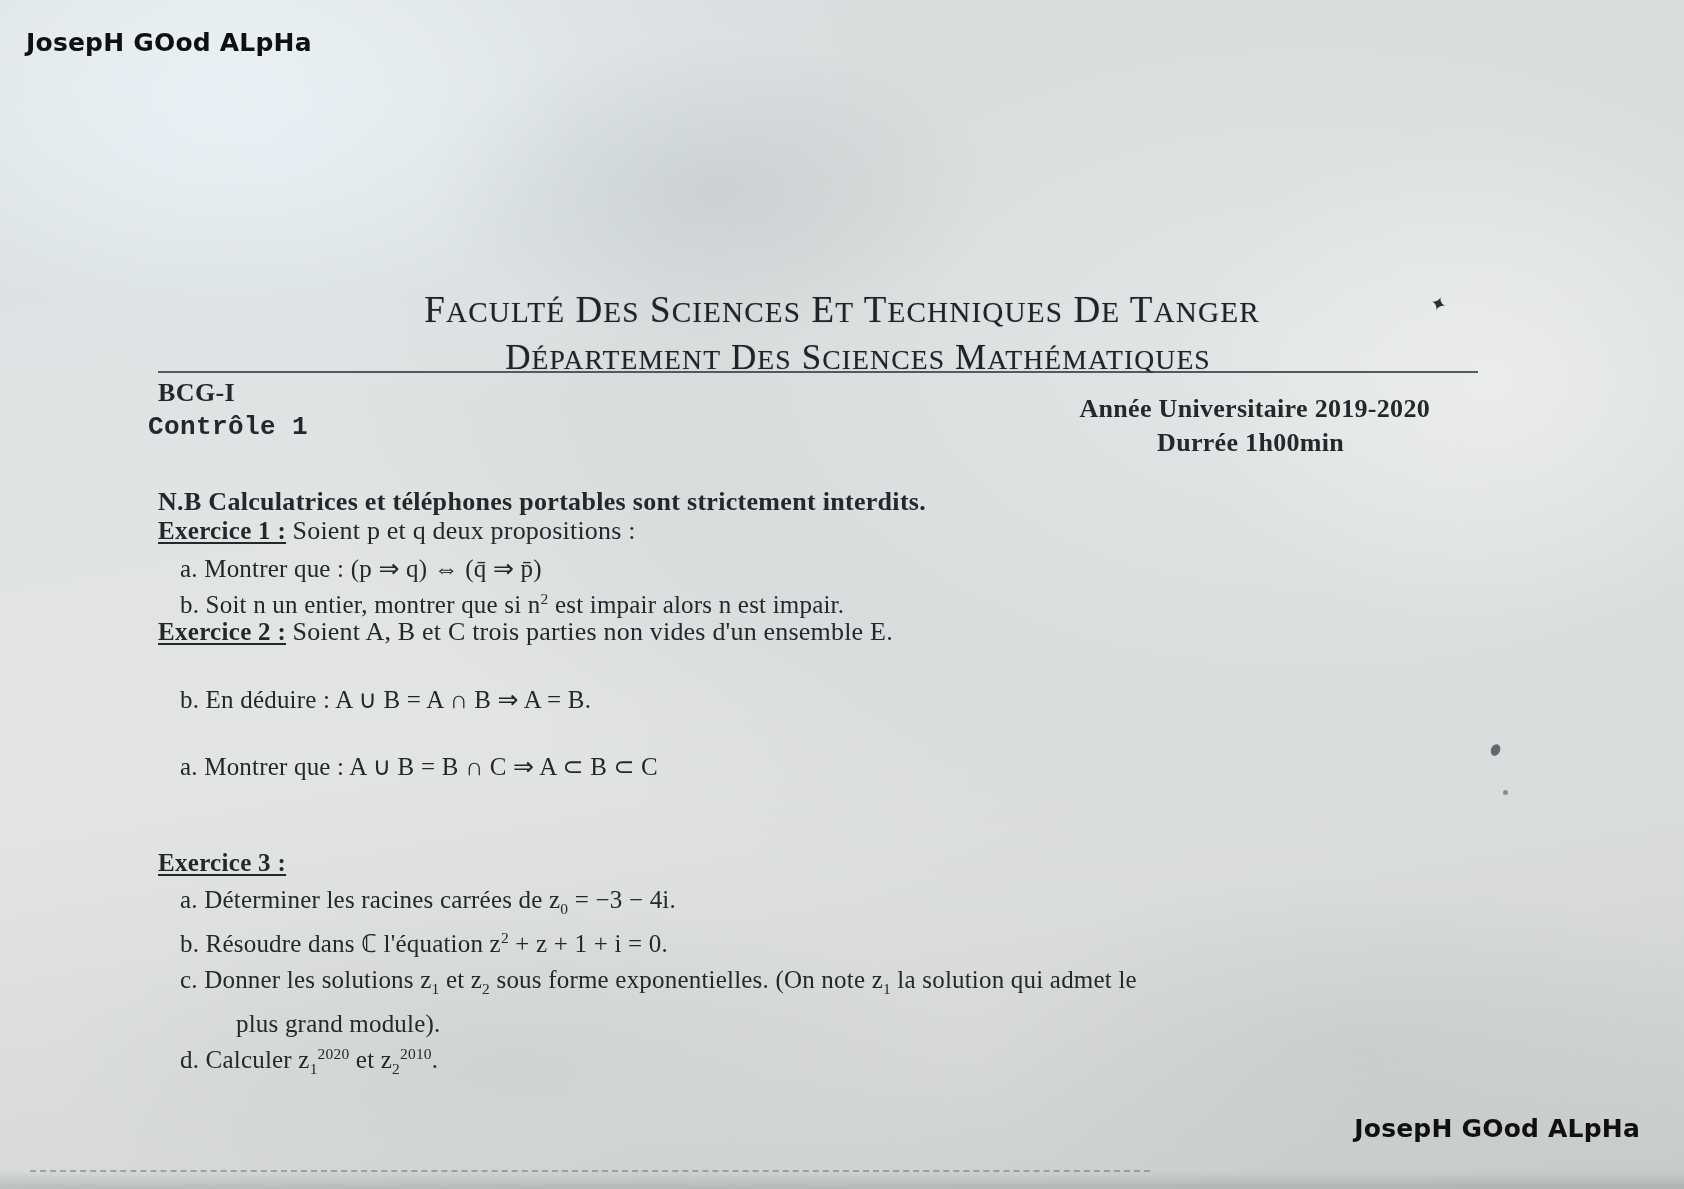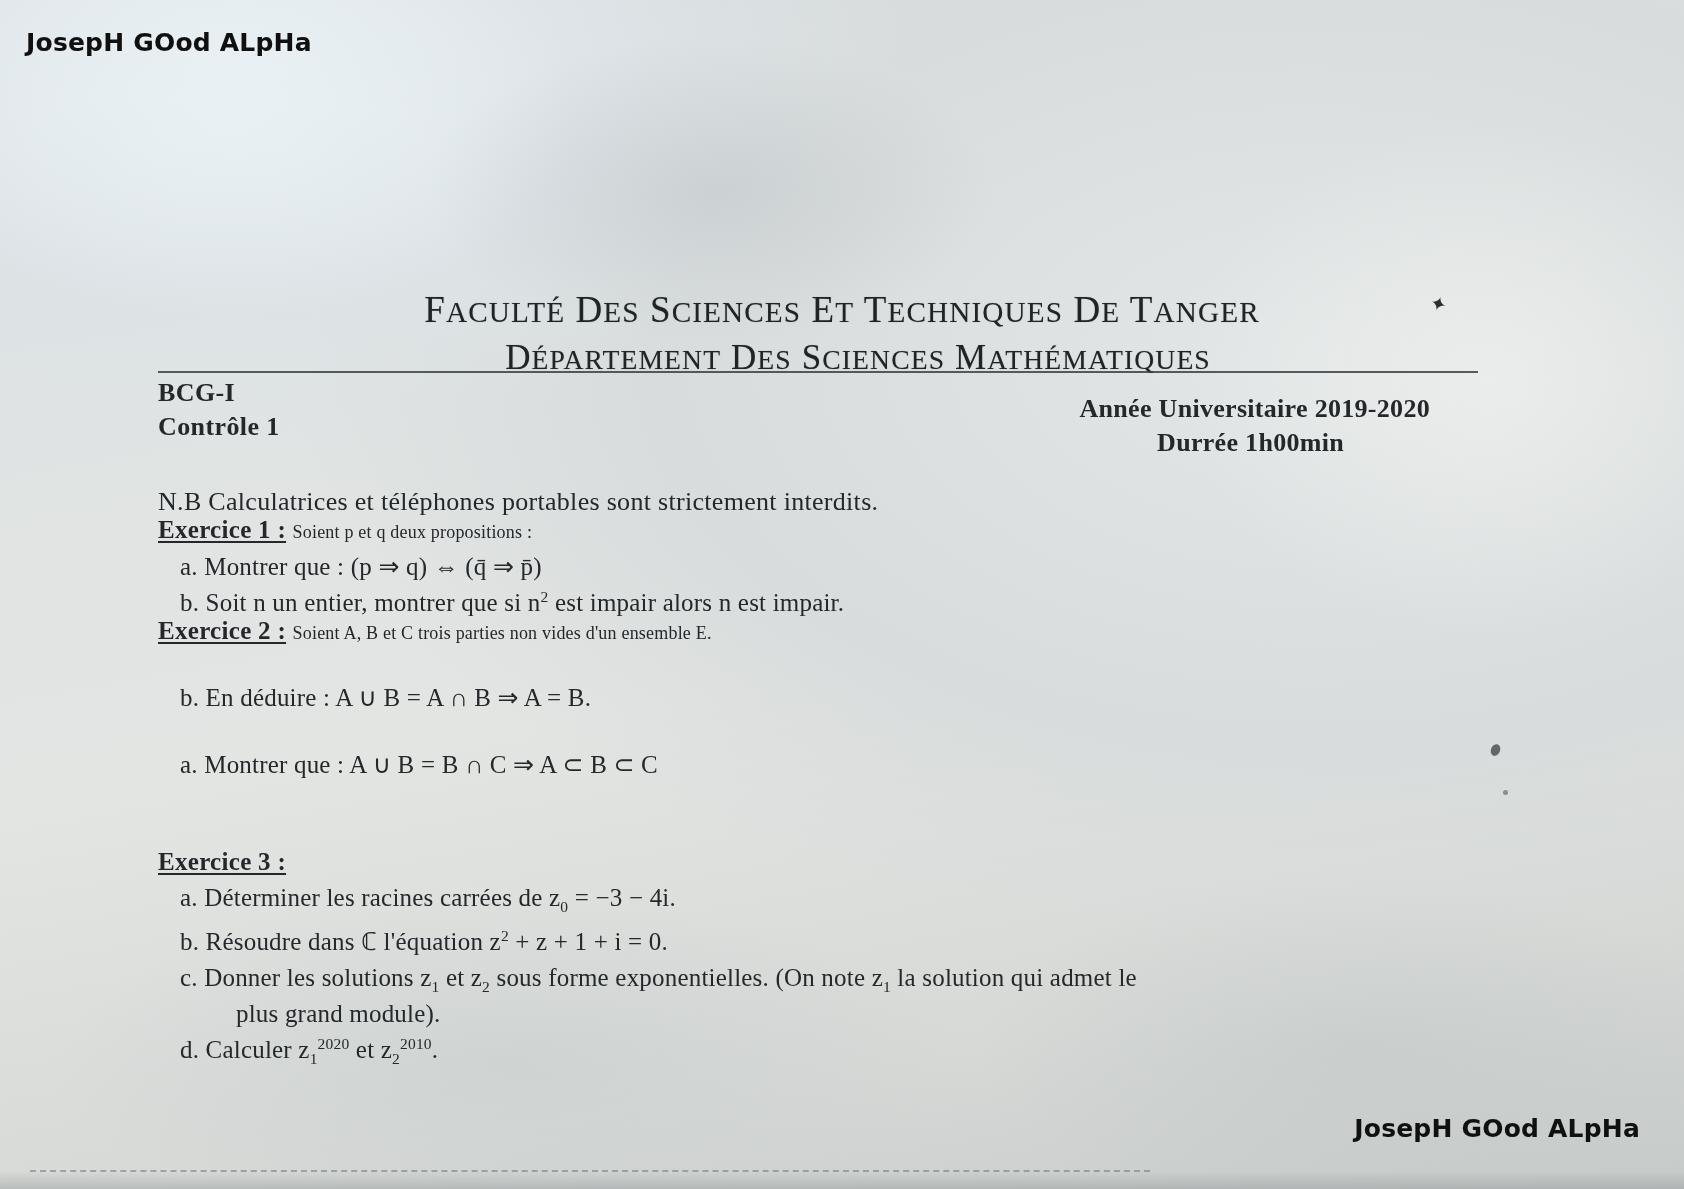--- a/index.html
+++ b/index.html
@@ -101,23 +101,23 @@
     position: absolute;
     left: 158px;
     top: 378px;
     font-family: "Liberation Serif", serif;
     font-weight: bold;
     font-size: 26px;
     letter-spacing: 0.4px;
   }
   .left-ctrl {
     position: absolute;
-    left: 158px;
+    left: 148px;
     top: 412px;
-    font-family: Liberation Serif, serif;
+    font-family: Liberation Mono, monospace;
     font-weight: bold;
     font-size: 26px;
     letter-spacing: 0.4px;
   }
   .right-year {
     position: absolute;
     right: 254px;
     top: 394px;
     font-family: "Liberation Serif", serif;
     font-weight: bold;
@@ -134,40 +134,40 @@
     font-size: 26px;
     letter-spacing: 0.3px;
     white-space: nowrap;
   }
 
   .nb {
     position: absolute;
     left: 158px;
     top: 487px;
     font-family: "Liberation Serif", serif;
-    font-weight: normal;
+    font-weight: bold;
     font-size: 26px;
     letter-spacing: 0.3px;
   }
 
   .block { position: absolute; left: 158px; }
   .ex-title {
     font-family: "Liberation Serif", serif;
     font-weight: bold;
     font-size: 25px;
     letter-spacing: 0.3px;
     display: inline-block;
   }
   .ex-title .u {
     text-decoration: underline;
     text-underline-offset: 3px;
   }
   .ex-rest {
     font-family: "Liberation Serif", serif;
-    font-size: 18px;
+    font-size: 26px;
     letter-spacing: 0.2px;
   }
   .item {
     font-family: "Liberation Serif", serif;
     font-size: 25px;
     letter-spacing: 0.2px;
     white-space: nowrap;
   }
   .item-indent { padding-left: 50px; text-indent: -28px; }
   sup { font-size: 0.62em; vertical-align: super; }
@@ -178,21 +178,21 @@
   .ex1 .l3 { margin-top: 7px; }
 
   .ex2 { top: 617px; }
   .ex2 .l2 { margin-top: 38px; }
   .ex2 .l3 { margin-top: 38px; }
 
   .ex3 { top: 848px; }
   .ex3 .l2 { margin-top: 8px; }
   .ex3 .l3 { margin-top: 7px; }
   .ex3 .l4 { margin-top: 7px; }
-  .ex3 .l5 { margin-top: 4px; padding-left: 78px; text-indent: 0; }
+  .ex3 .l5 { margin-top: 12px; padding-left: 78px; text-indent: 0; }
   .ex3 .l6 { margin-top: 7px; }
 
   .speck {
     position: absolute;
     background: #3a4044;
     border-radius: 50%;
     opacity: 0.75;
   }
   .sp1 { left: 1491px; top: 744px; width: 9px; height: 12px; transform: rotate(25deg); }
   .sp2 { left: 1503px; top: 790px; width: 5px; height: 5px; opacity: 0.5; }

